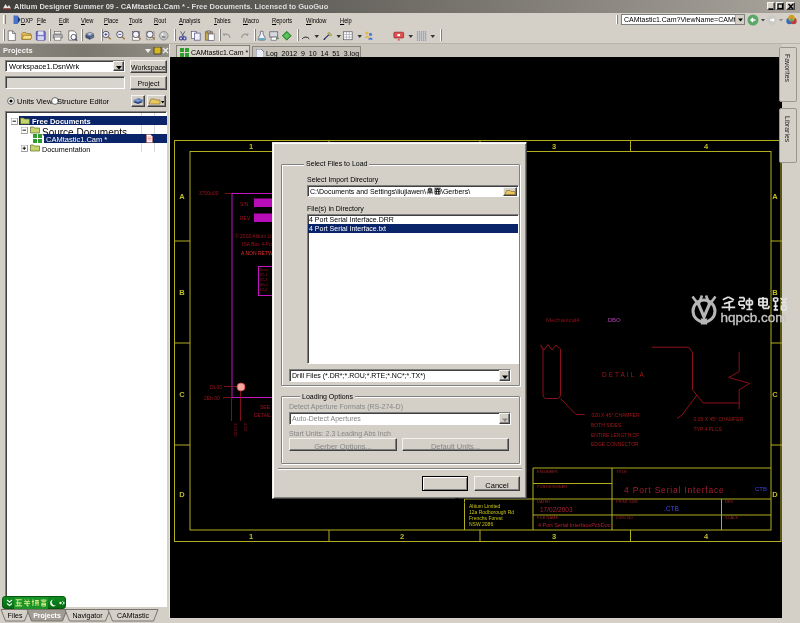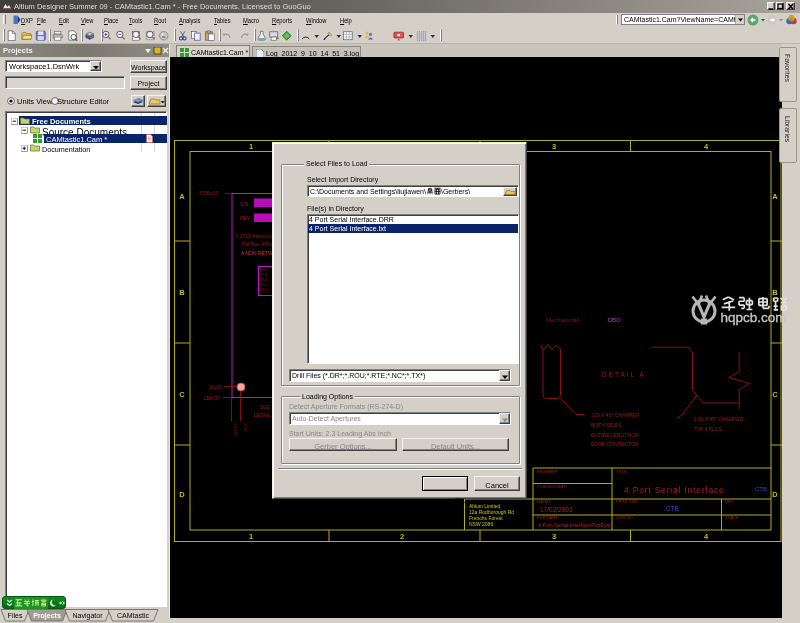--- a/index.html
+++ b/index.html
@@ -27,21 +27,21 @@
 <div id="app">
 
   <div class="abs" style="left:0;top:0;width:800px;height:13px;
        background:linear-gradient(90deg,#403e3a 0%,#55534e 25%,#7a7770 60%,#a8a49c 100%);">
     <div class="abs" style="left:2px;top:1px;width:10px;height:10px;">
       <svg width="10" height="10">
           <path d="M1 7.5 L3.5 3 L5.5 6 L7 4 L9 7.5 Z" fill="#e8e6e2"></path>
           <path d="M1.5 8 L8.5 8" stroke="#903030" stroke-width="1.2"></path>
         </svg>
     </div>
-    <div class="abs" style="left:14px;top:2px;font-size:7.5px;font-weight:normal;color:#dedede;white-space:nowrap;">Altium Designer Summer 09 - CAMtastic1.Cam * - Free Documents. Licensed to GuoGuo</div>
+    <div class="abs" style="left:14px;top:2px;font-size:7.5px;font-weight:bold;color:#dedede;white-space:nowrap;">Altium Designer Summer 09 - CAMtastic1.Cam * - Free Documents. Licensed to GuoGuo</div>
 
     <div class="abs raised" style="left:767px;top:2px;width:8px;height:8px;">
         <svg width="8" height="8">
           <rect x="1" y="5.5" width="4" height="1.3" fill="#000"></rect>
         </svg>
       </div>
     <div class="abs raised" style="left:776px;top:2px;width:8px;height:8px;">
         <svg width="8" height="8">
           <rect x="1" y="1" width="4.5" height="4.5" fill="none" stroke="#000" stroke-width="1.2"></rect>
         </svg>
@@ -483,21 +483,21 @@
 
     <div class="abs" style="left:0;top:0;width:169px;height:13px;background:linear-gradient(90deg,#8a8880 0%,#7b786f 50%,#908d85 100%);">
       <div class="abs" style="left:3px;top:2px;font-size:7.5px;font-weight:bold;color:#f4f4f2;">Projects</div>
       <svg class="abs" style="left:144px;top:3px;" width="26" height="8">
         <path d="M1 2 l6 0 l-3 4 z" fill="#f0f0ee"></path>
         <rect x="10" y="0" width="7" height="7" fill="#d8b820" stroke="#333" stroke-width="0.8"></rect>
         <path d="M19 1 l5 5 M24 1 l-5 5" stroke="#f0f0ee" stroke-width="1.3"></path>
       </svg>
     </div>
 
-    <div class="abs sunken" style="left:5px;top:16px;width:97px;height:12px;">
+    <div class="abs sunken" style="left:5px;top:16px;width:120px;height:12px;">
       <div class="abs" style="left:3px;top:1px;font-size:7.5px;white-space:nowrap;">Workspace1.DsnWrk</div>
       <div class="abs raised" style="right:0px;top:0px;width:11px;height:10px;">
           <svg width="10" height="10">
             <path d="M2 4 L8 4 L5 7.5 Z" fill="#000"></path>
           </svg>
         </div>
     </div>
     <div class="abs btn" style="left:130px;top:16px;width:37px;height:13px;font-size:7px;">
         <div style="margin-top:2.5px;">Workspace</div>
       </div>

